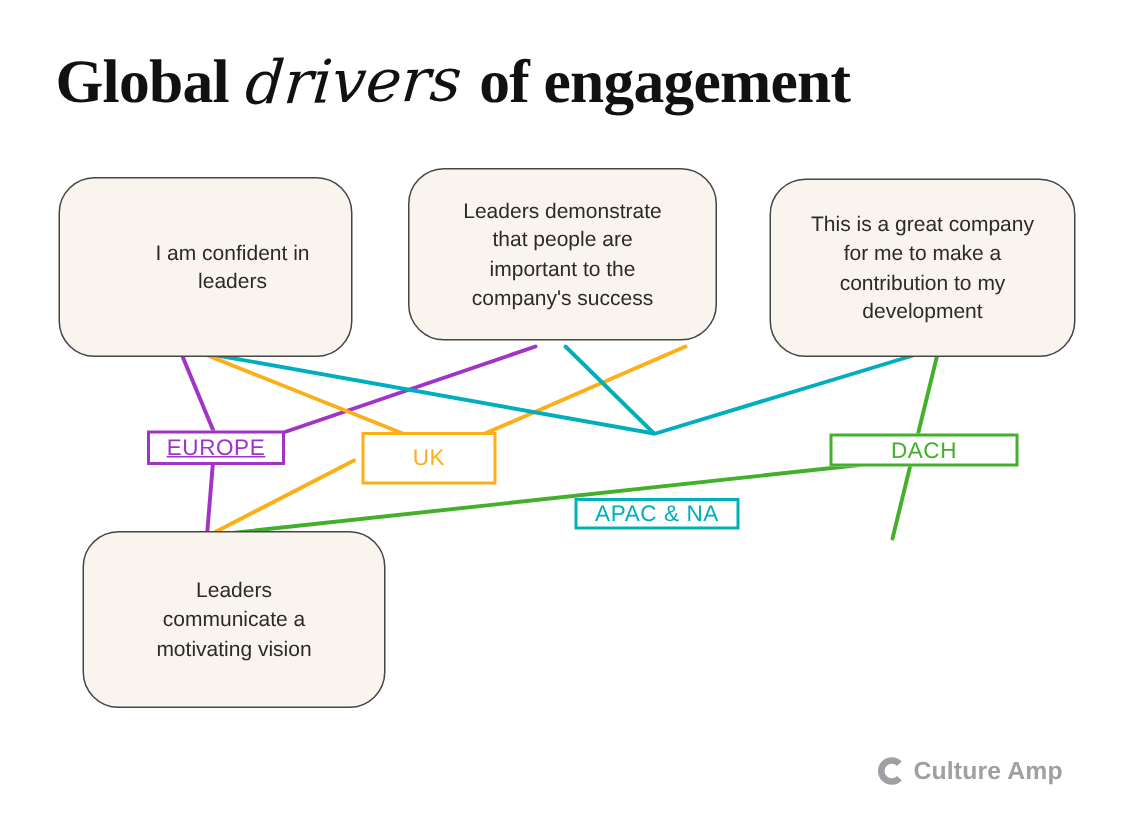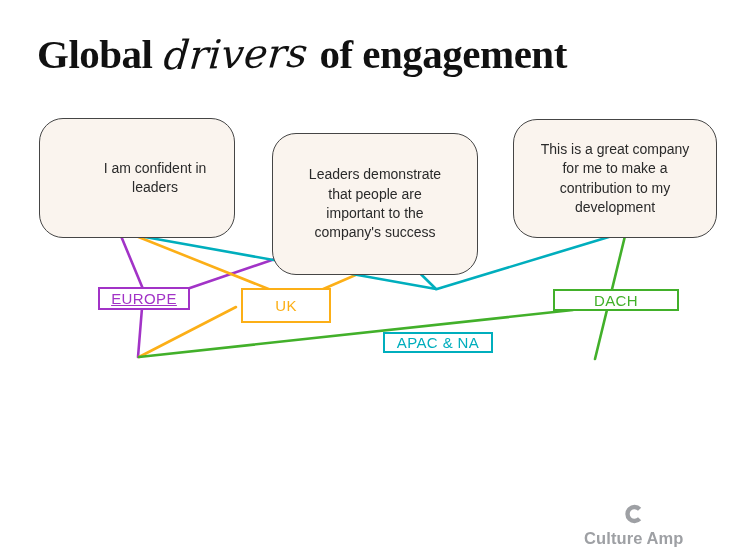--- a/index.html
+++ b/index.html
@@ -24,42 +24,42 @@
   
   .node{
     position:absolute;z-index:2;box-sizing:border-box;
     background:#FAF4EE;border:1.6px solid #454545;border-radius:24px;
     display:flex;align-items:center;justify-content:center;text-align:center;
     color:#2a2a2a;font-size:14px;line-height:1.38;
   }
   .node span{display:inline-block;}
   #box1{left:39px;top:118px;width:196px;height:120px;padding-left:36px;}
   #box1 span{max-width:130px;}
-  #box2{left:272px;top:133px;width:206px;height:142px;}
+  #box2{left:272px;top:112px;width:206px;height:115px;}
   #box2 span{max-width:152px;}
   #box3{left:513px;top:119px;width:204px;height:119px;}
   #box3 span{max-width:168px;}
   #box4{left:55px;top:354px;width:202px;height:118px;}
   #box4 span{max-width:125px;}
   #box5{left:493px;top:356px;width:204px;height:117px;}
   #box5 span{max-width:168px;}
   
   .region{
     position:absolute;z-index:3;box-sizing:border-box;background:#ffffff;
     border:2.4px solid;display:flex;align-items:center;justify-content:center;
     font-size:15px;font-weight:500;letter-spacing:0.4px;
   }
   #lbl-europe{left:98px;top:287px;width:92px;height:23px;text-decoration:underline;}
   #lbl-uk{left:241px;top:288px;width:90px;height:35px;}
   #lbl-apac{left:383px;top:288px;width:110px;height:21px;margin-top:44px;}
   #lbl-dach{left:553px;top:289px;width:126px;height:22px;}
   
   .logo{
     position:absolute;left:584px;top:504px;z-index:2;
-    display:flex;align-items:center;gap:5px;flex-direction:column;
+    display:flex;align-items:flex-end;gap:5px;
   }
   .logo .word{
     font-size:16.5px;font-weight:700;color:#9EA0A4;letter-spacing:0.1px;
   }
 </style>
 </head>
 <body>
 
 <div id="stage">
 
@@ -89,20 +89,23 @@
 
   <div class="node" id="box1">
     <span>I am confident in leaders</span>
   </div>
   <div class="node" id="box2">
     <span>Leaders demonstrate that people are important to the company's success</span>
   </div>
   <div class="node" id="box3">
     <span>This is a great company for me to make a contribution to my development</span>
   </div>
+  <div class="node" id="box4">
+    <span>Leaders communicate a motivating vision</span>
+  </div>
 
   <div class="region" id="lbl-europe" style="border-color: rgb(162, 51, 199); color: rgb(162, 51, 199);">
     <span>EUROPE</span>
   </div>
   <div class="region" id="lbl-uk" style="border-color: rgb(252, 175, 23); color: rgb(252, 175, 23);">
     <span>UK</span>
   </div>
   <div class="region" id="lbl-apac" style="border-color: rgb(0, 174, 189); color: rgb(0, 174, 189);">
     <span>APAC &amp; NA</span>
   </div>

